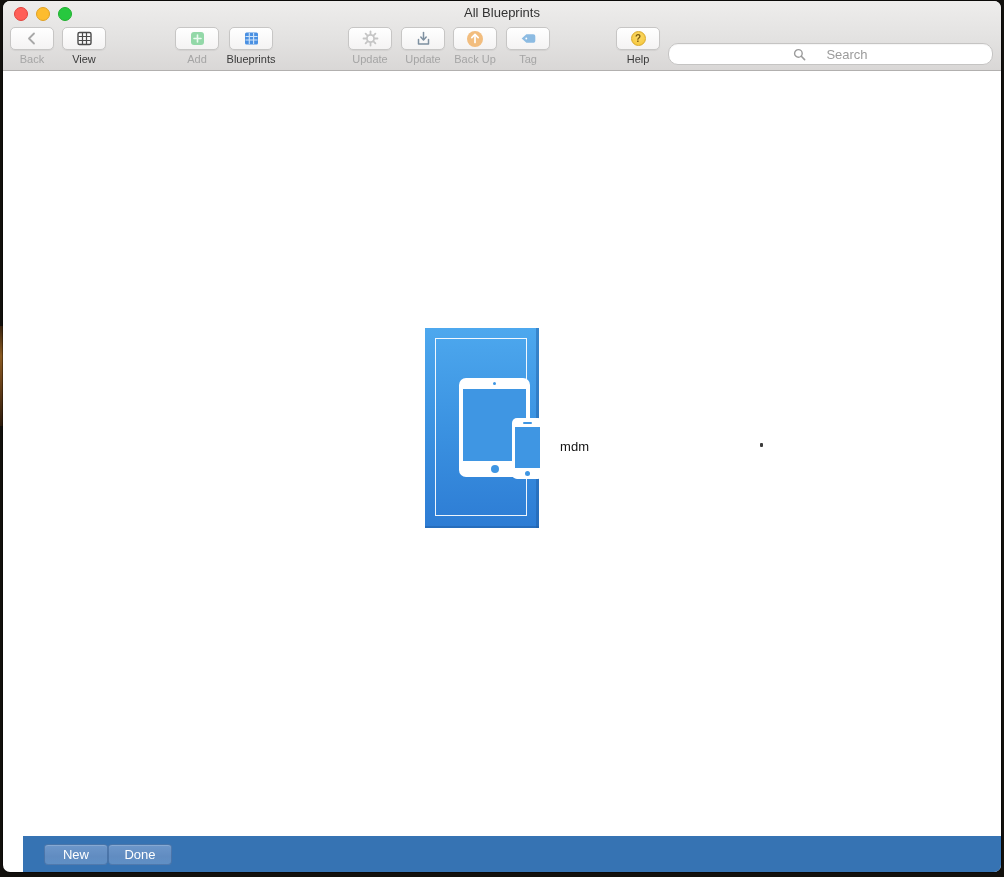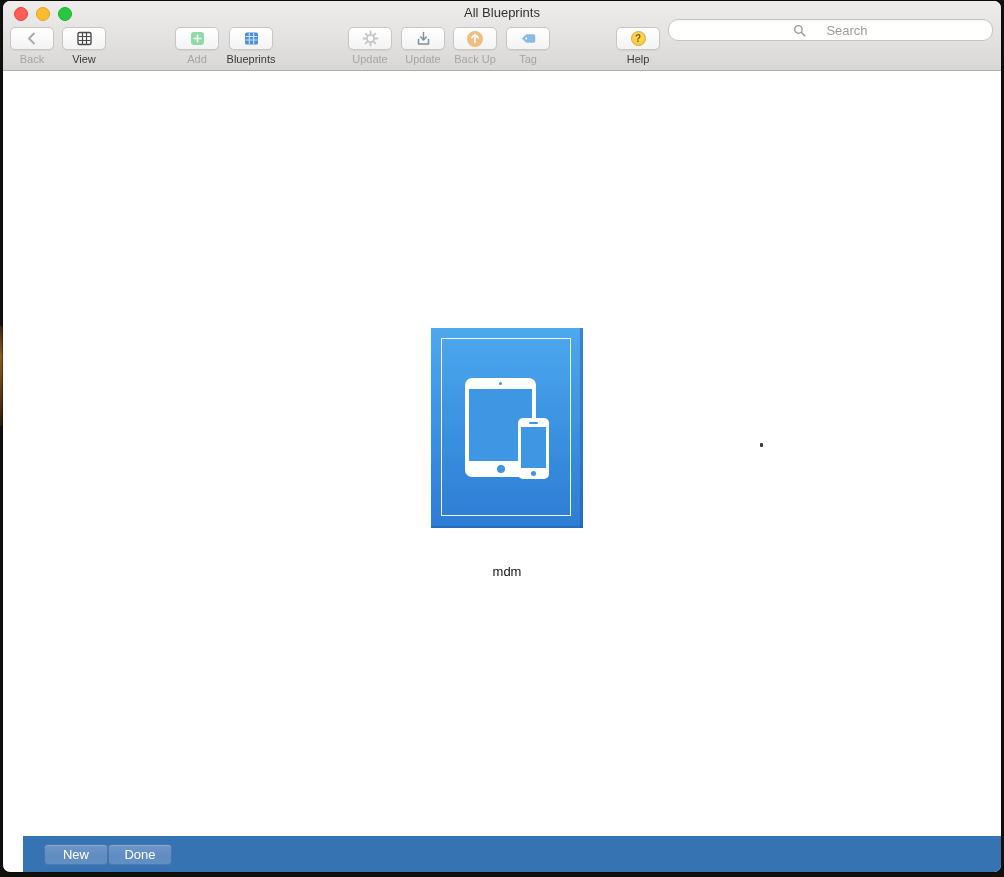--- a/index.html
+++ b/index.html
@@ -52,31 +52,31 @@
     width:15px;height:15px;border-radius:50%;
     background:radial-gradient(circle at 50% 35%,#fbda6a,#f5c536);
     border:1px solid #d9a92a;color:#7c5c10;font-size:10px;font-weight:bold;
     display:flex;align-items:center;justify-content:center;box-sizing:border-box;
   }
   .backup-bubble{
     width:16px;height:16px;border-radius:50%;
     background:#f2bd7e;display:flex;align-items:center;justify-content:center;
   }
   .search-field{
-    position:absolute;top:18px;height:22px;box-sizing:border-box;
+    position:absolute;top:42px;height:22px;box-sizing:border-box;
     background:#fff;border:1px solid #c5c4c3;border-radius:10px;
     display:flex;align-items:center;justify-content:center;gap:20px;
     box-shadow:inset 0 1px 1px rgba(0,0,0,.04);
   }
   .search-placeholder{font-size:13px;color:#9b9b9b;}
   
   .content{position:relative;flex:1;background:#ffffff;}
   .blueprint-item{
     position:absolute;left:422px;top:257px;width:164px;
-    display:flex;flex-direction:column;align-items:center;
+    display:flex;flex-direction:row;align-items:center;gap:21px;
   }
   .blueprint-tile{
     position:relative;width:152px;height:200px;
     background:linear-gradient(180deg,#4da8ee 0%,#3b92e1 50%,#2d7cd4 100%);
     box-shadow:inset -3px 0 0 rgba(32,92,160,.45), inset 0 -2px 0 rgba(32,92,160,.45);
   }
   .tile-frame{
     position:absolute;left:10px;top:10px;right:12px;bottom:12px;
     border:1.5px solid rgba(255,255,255,.92);
   }

